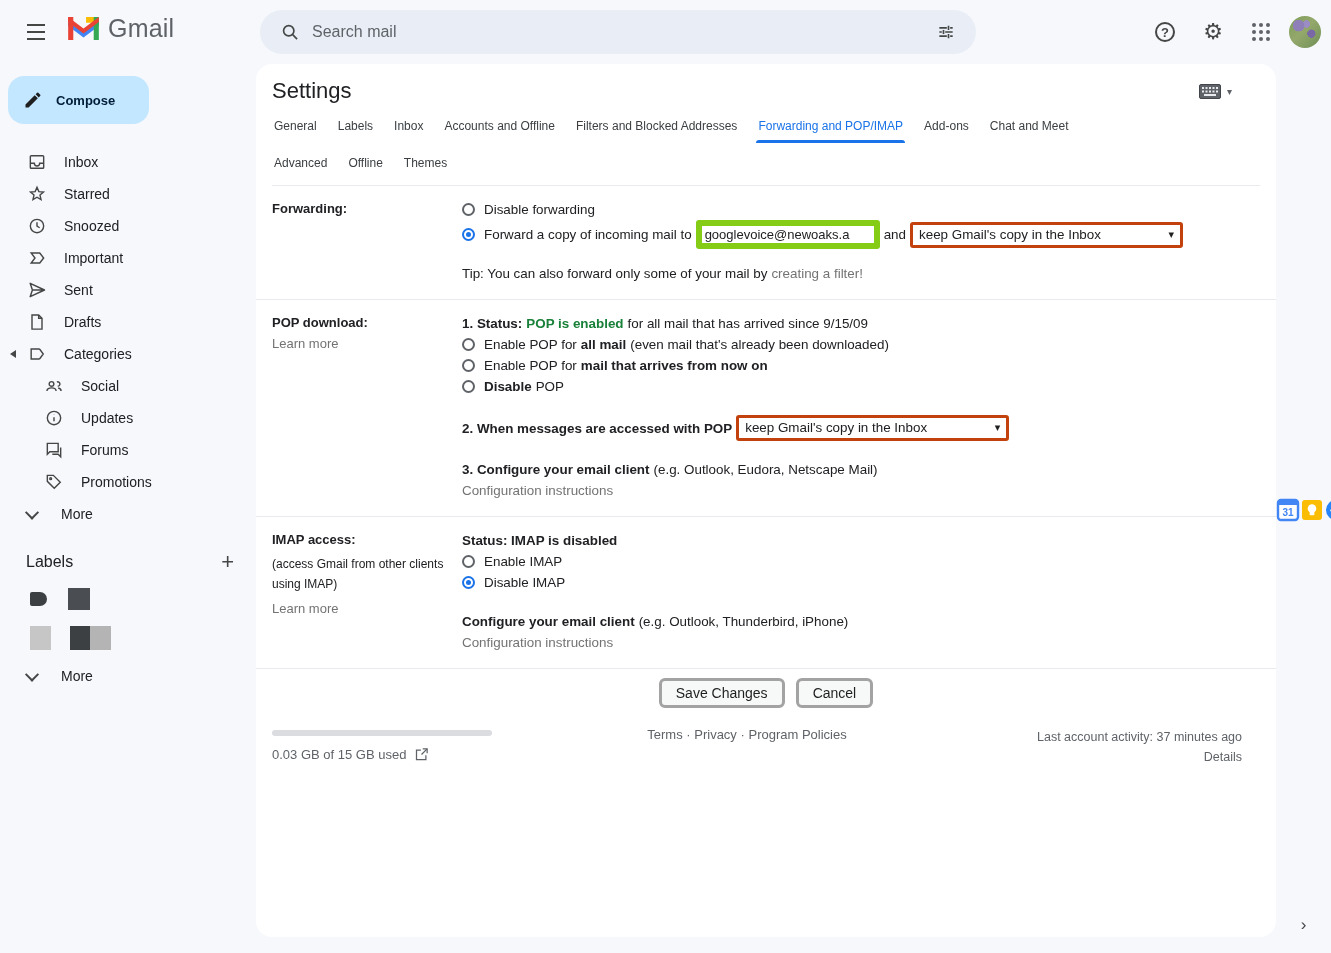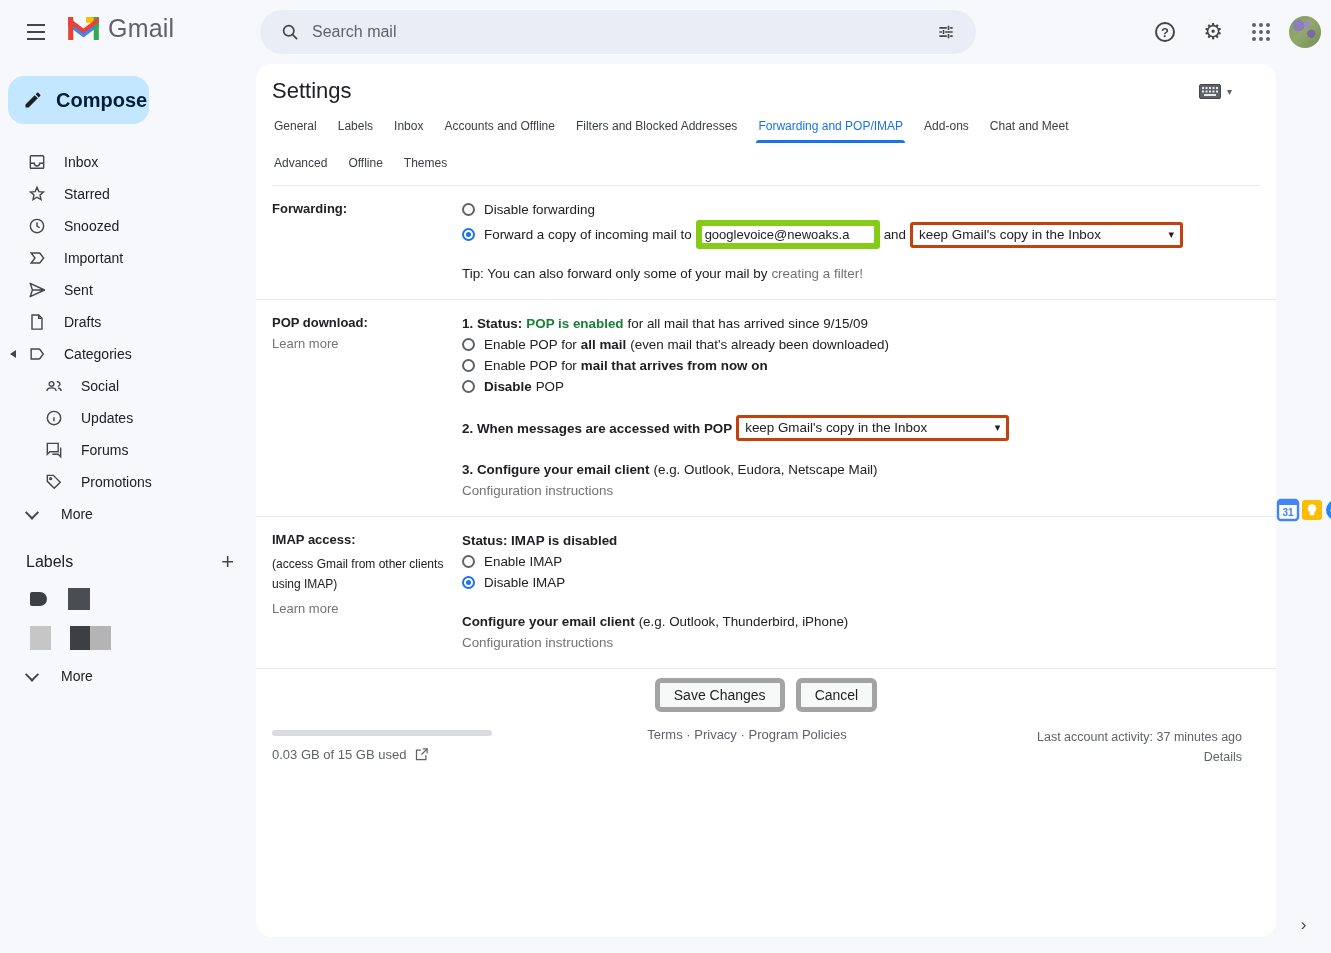--- a/index.html
+++ b/index.html
@@ -33,21 +33,21 @@
     background:
       radial-gradient(circle at 30% 30%, #8f7fb8 0 18%, transparent 19%),
       radial-gradient(circle at 70% 55%, #7a68a6 0 14%, transparent 15%),
       radial-gradient(circle at 55% 25%, #9b8cc4 0 12%, transparent 13%),
       linear-gradient(135deg,#7d9c5a,#94a86b 45%,#6f8f56);
     cursor:pointer; }
   
   .sidebar { position:absolute; top:64px; left:0; width:256px; bottom:0; }
   .compose { margin:12px 0 0 8px; width:141px; height:48px; background:#c2e7ff; border-radius:16px;
     display:flex; align-items:center; gap:13px; padding-left:15px; cursor:pointer; }
-  .compose-label { font-size:20px; font-weight:bold; color:#001d35; }
+  .compose-label { font-size:13px; font-weight:bold; color:#001d35; }
   .nav { margin-top:22px; }
   .nav-item { height:32px; display:flex; align-items:center; padding-left:27px; gap:17px; font-size:14px;
     color:#202124; border-radius:0 16px 16px 0; cursor:pointer; position:relative; }
   .nav-item.sub { padding-left:44px; }
   .nav-item .ico { width:20px; height:20px; display:flex; align-items:center; justify-content:center; flex:none; }
   .tri { position:absolute; left:10px; width:0; height:0; border-top:4px solid transparent; border-bottom:4px solid transparent; border-right:6px solid #444746; }
   .chev { width:10px; height:10px; border-right:2px solid #444746; border-bottom:2px solid #444746;
     transform:rotate(45deg) translate(-1px,-1px); margin-right:7px; }
   .labels-row { margin-top:22px; padding:0 22px 0 26px; display:flex; align-items:center; justify-content:space-between; }
   .labels-title { font-size:16px; color:#202124; }
@@ -86,21 +86,21 @@
   .radio { width:13px; height:13px; border:2px solid #5f6368; border-radius:50%; flex:none; margin-right:5px; position:relative; cursor:pointer; }
   .radio.checked { border-color:#1a73e8; }
   .radio.checked::after { content:""; position:absolute; inset:2px; background:#1a73e8; border-radius:50%; }
   .email-box { display:inline-block; width:184px; border:6px solid #84cc16; border-radius:3px; padding:1px 3px;
     font-size:13px; white-space:nowrap; overflow:hidden; background:#fff; cursor:pointer; }
   .sel { display:inline-flex; align-items:center; justify-content:space-between; border:3px solid #c2410c;
     border-radius:3px; background:#fff; padding:2px 6px 3px; cursor:pointer; }
   .sel-arrow { font-size:11px; color:#1f1f1f; margin-left:8px; } .gap14 { height:14px; } .gap18 { height:18px; }
   .btn-row { display:flex; justify-content:center; gap:11px; padding-top:9px; }
   .gbtn { font-family:"Liberation Sans", sans-serif; font-size:14px; color:#1f1f1f; background:#f7f8f8;
-    border:5px solid #a3a3a3; border-radius:6px; padding:4px 14px; cursor:pointer; }
+    border:3px solid #a3a3a3; border-radius:6px; padding:4px 14px; cursor:pointer; }
   
   .cfooter { position:absolute; left:16px; right:34px; top:657px; display:flex; }
   .cf-left { width:250px; flex:none; }
   .storage-bar { width:220px; height:6px; background:#dadce0; border-radius:3px; margin-top:9px; }
   .storage-text { margin-top:11px; color:#5f6368; font-size:13px; display:flex; align-items:center; gap:8px; }
   .cf-center { flex:1; text-align:center; padding-top:6px; color:#5f6368; font-size:13px; }
   .cf-center .link2 { color:#5f6368; cursor:pointer; }
   .cf-right { width:270px; flex:none; text-align:right; color:#5f6368; font-size:12.5px; padding-top:6px; line-height:1.6; }
   svg { display:block; }
 </style>

